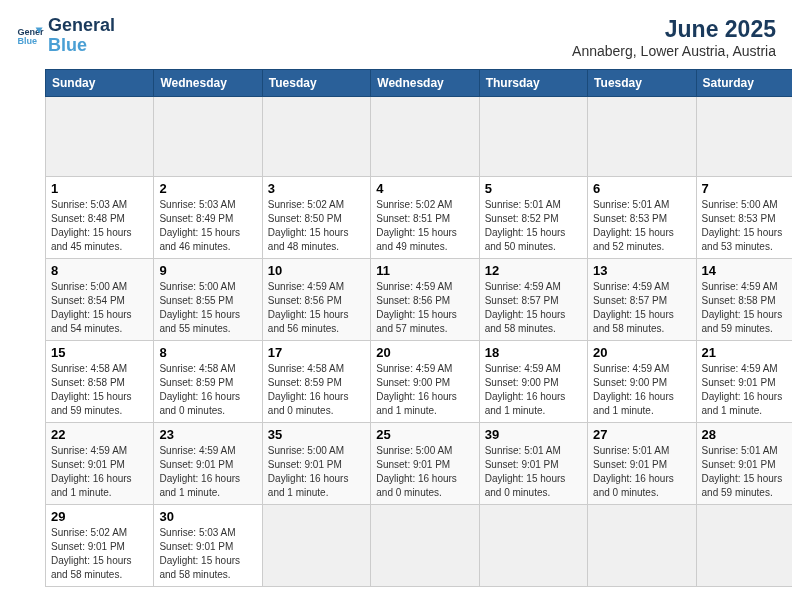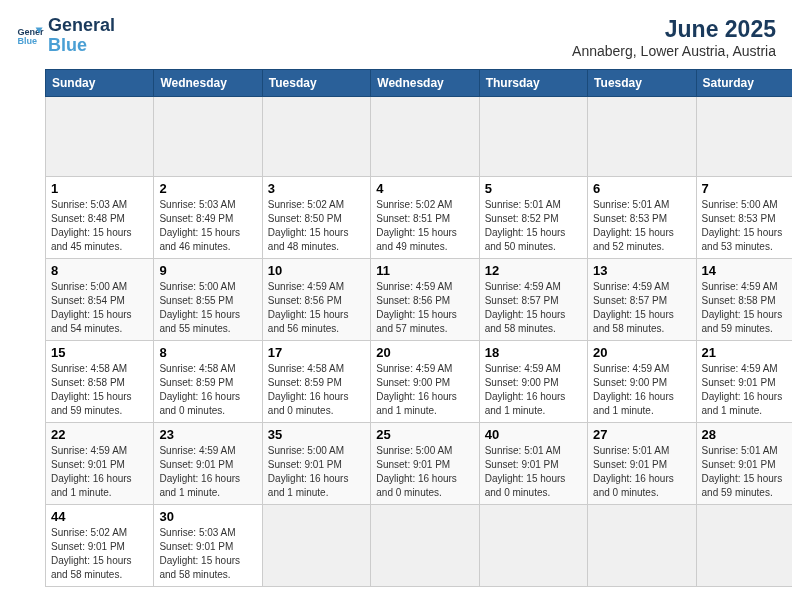--- a/index.html
+++ b/index.html
@@ -234,35 +234,35 @@
         </td>
         <td>
           <span class="day-number">35</span>
           <div class="day-info">Sunrise: 5:00 AM<br>Sunset: 9:01 PM<br>Daylight: 16 hours and 1 minute.</div>
         </td>
         <td>
           <span class="day-number">25</span>
           <div class="day-info">Sunrise: 5:00 AM<br>Sunset: 9:01 PM<br>Daylight: 16 hours and 0 minutes.</div>
         </td>
         <td>
-          <span class="day-number">40</span>
+          <span class="day-number">39</span>
           <div class="day-info">Sunrise: 5:01 AM<br>Sunset: 9:01 PM<br>Daylight: 15 hours and 0 minutes.</div>
         </td>
         <td>
           <span class="day-number">27</span>
           <div class="day-info">Sunrise: 5:01 AM<br>Sunset: 9:01 PM<br>Daylight: 16 hours and 0 minutes.</div>
         </td>
         <td>
           <span class="day-number">28</span>
           <div class="day-info">Sunrise: 5:01 AM<br>Sunset: 9:01 PM<br>Daylight: 15 hours and 59 minutes.</div>
         </td>
       </tr>
       <tr>
         <td>
-          <span class="day-number">44</span>
+          <span class="day-number">29</span>
           <div class="day-info">Sunrise: 5:02 AM<br>Sunset: 9:01 PM<br>Daylight: 15 hours and 58 minutes.</div>
         </td>
         <td>
           <span class="day-number">30</span>
           <div class="day-info">Sunrise: 5:03 AM<br>Sunset: 9:01 PM<br>Daylight: 15 hours and 58 minutes.</div>
         </td>
         <td class="empty-cell"></td>
         <td class="empty-cell"></td>
         <td class="empty-cell"></td>
         <td class="empty-cell"></td>

